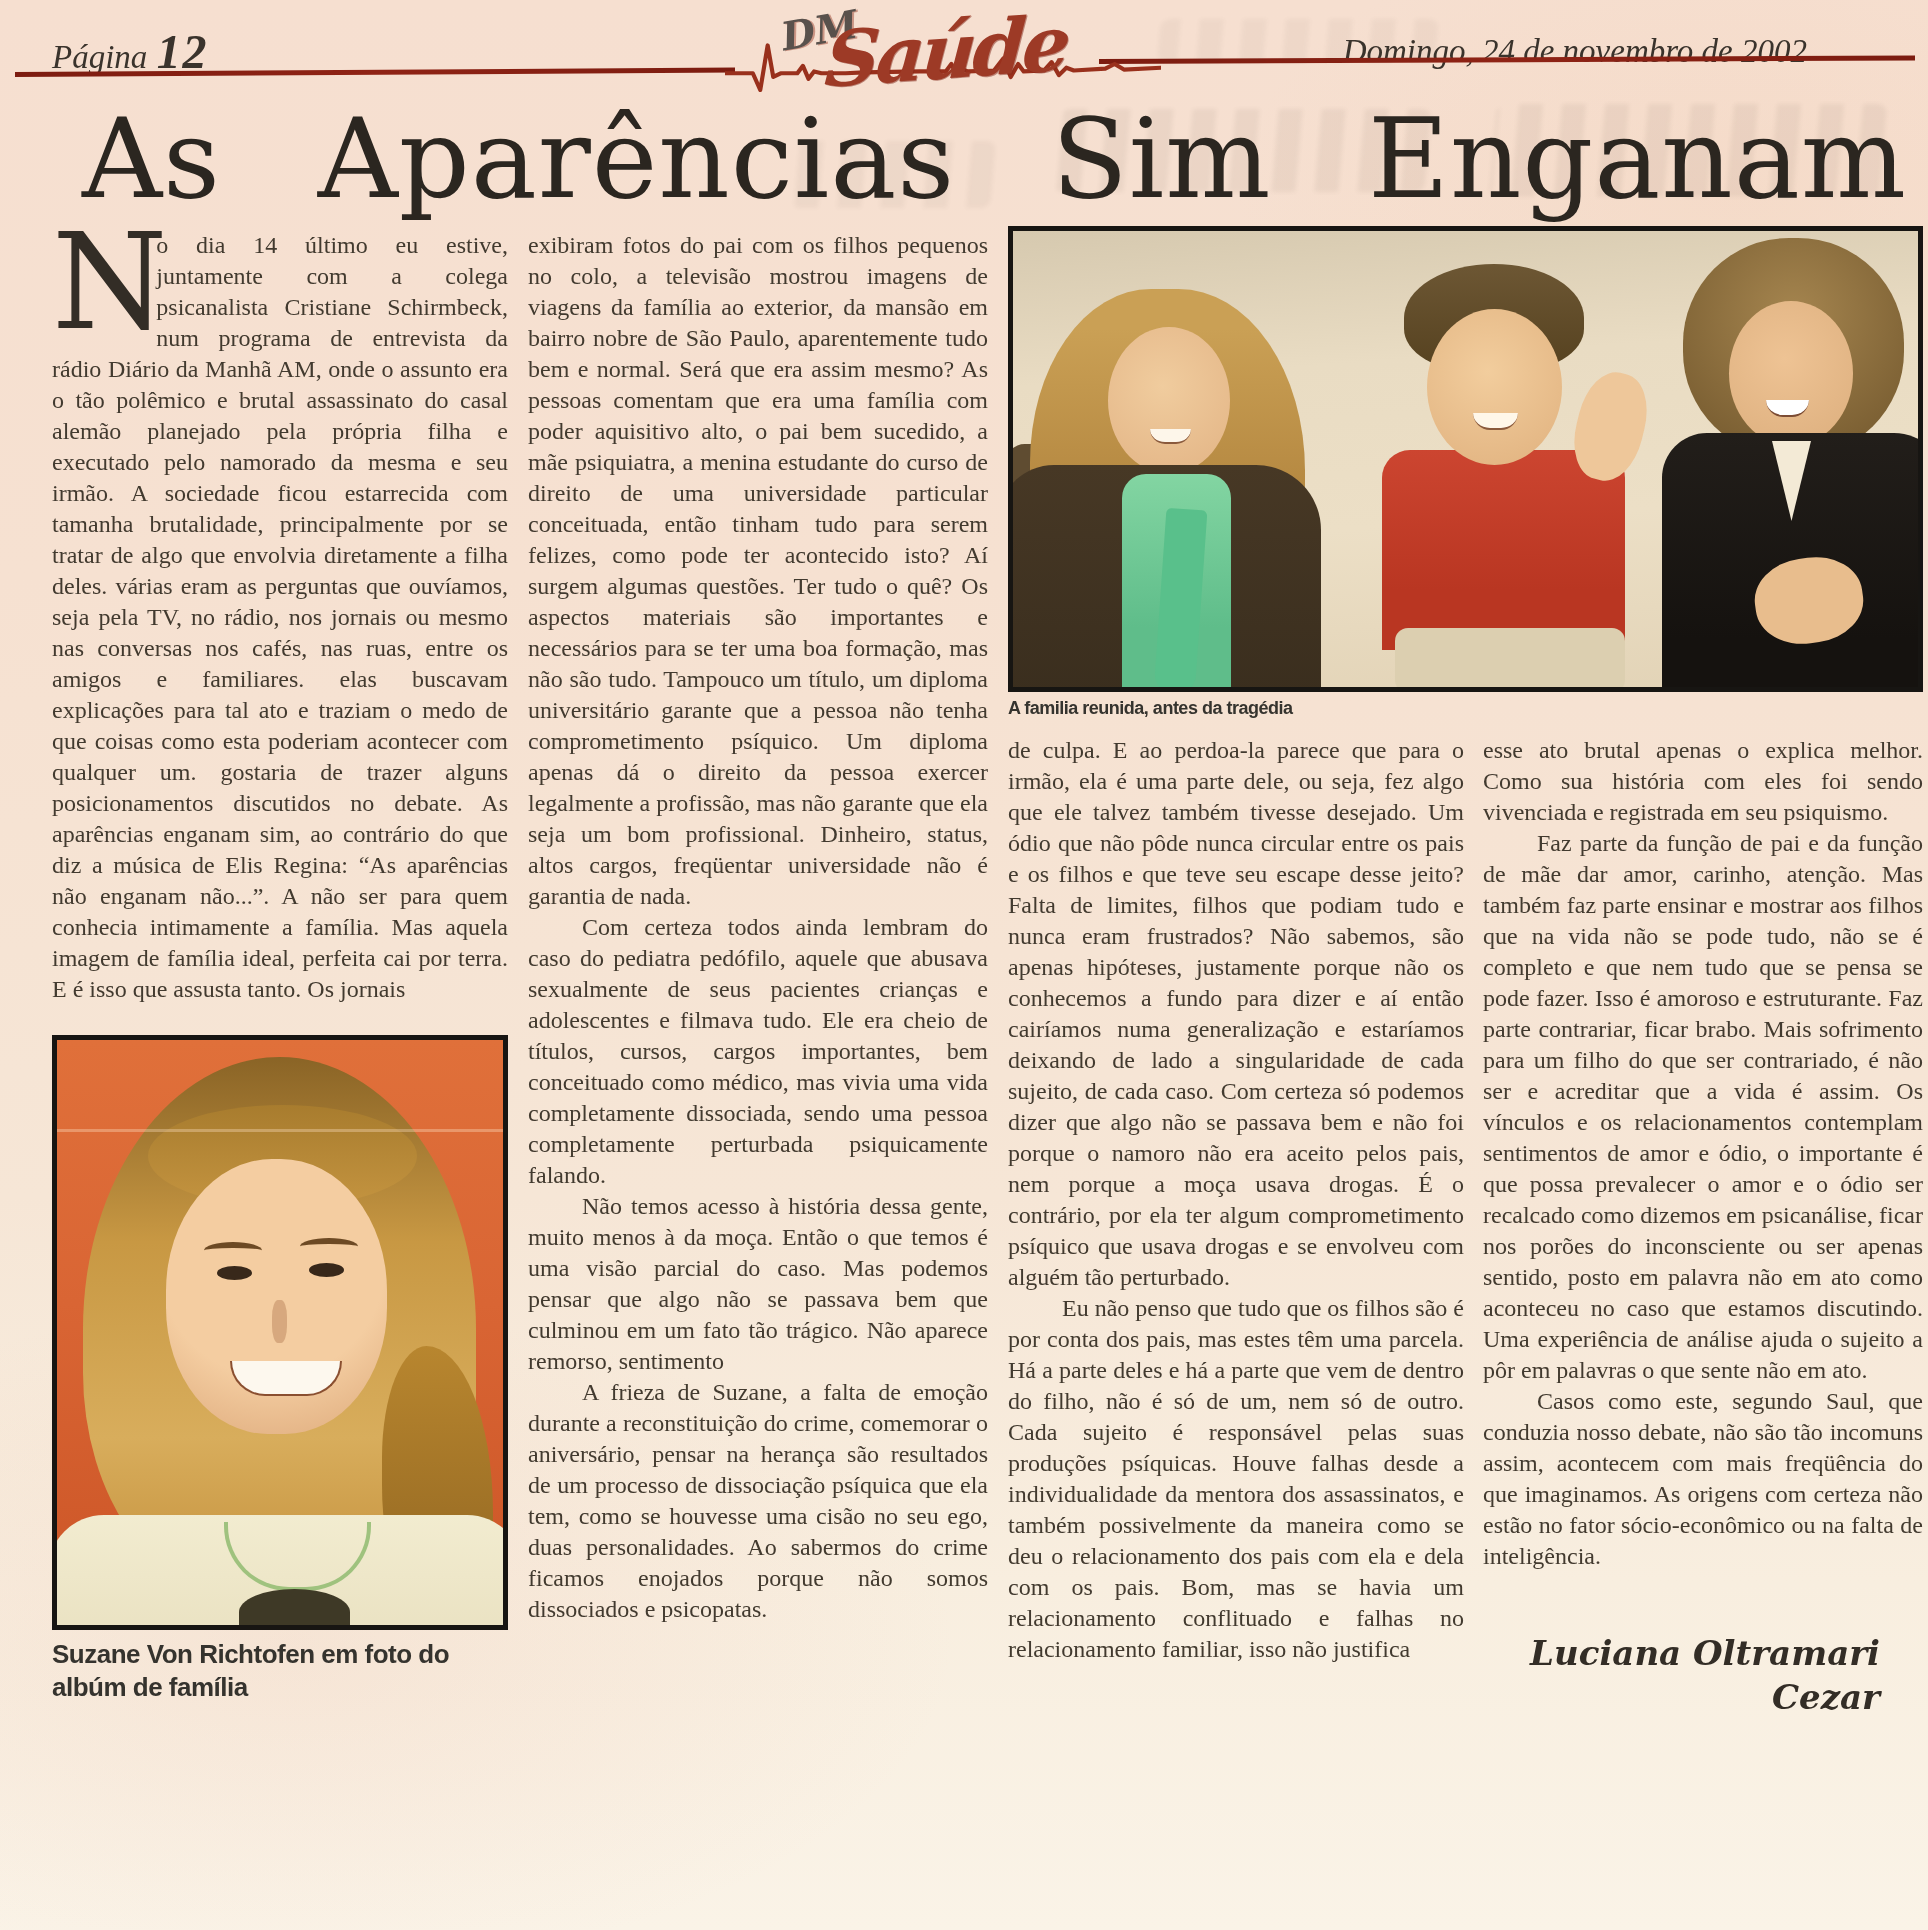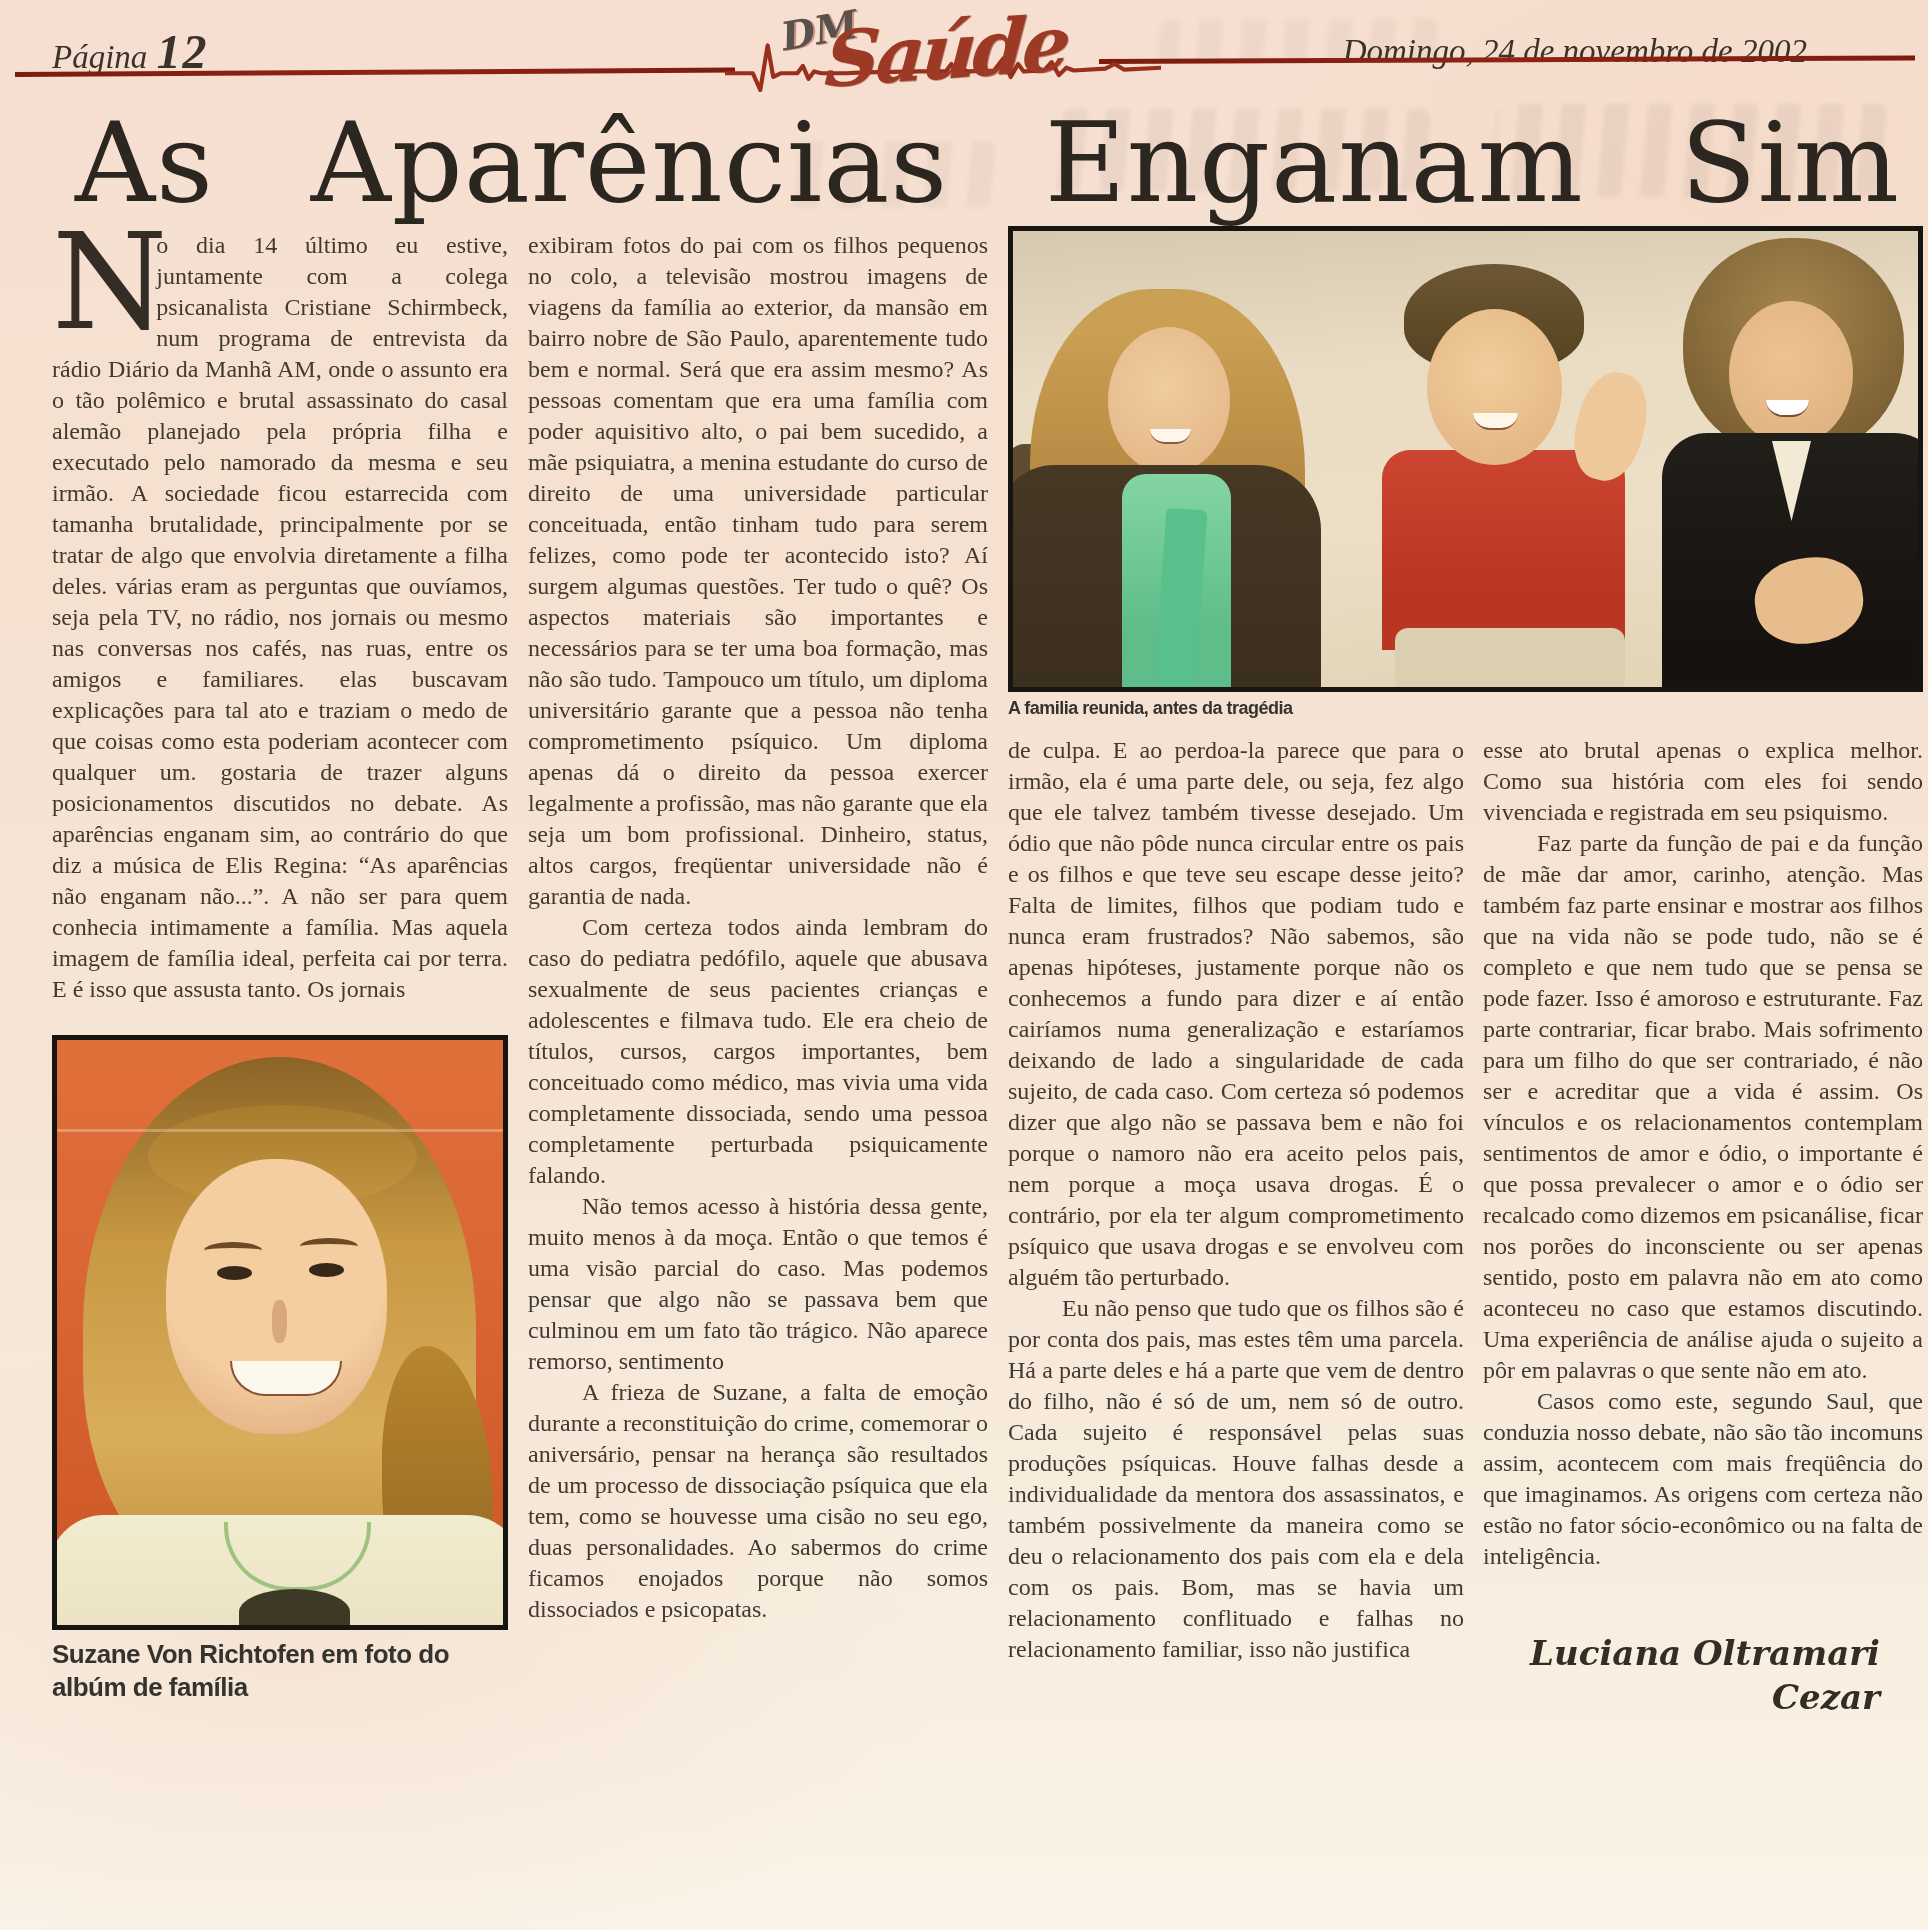--- a/index.html
+++ b/index.html
@@ -25,22 +25,22 @@
   .logo{position:absolute;left:725px;top:5.6px;width:436px;height:107px;}
   .logo svg{position:absolute;left:0;top:30px;}
   .logo .dm{position:absolute;left:56px;top:1.9px;font-family:"DejaVu Serif",serif;
     font-weight:bold;font-style:italic;font-size:39px;color:#59514c;
     transform:rotate(-10deg);text-shadow:1.9px 0.9px 0 rgba(150,60,40,.45);}
   .logo .saude{position:absolute;left:100px;top:1.9px;font-family:"DejaVu Serif",serif;
     font-weight:bold;font-style:italic;font-size:76px;color:#9d3a26;
     letter-spacing:-3.7px;transform:rotate(-4deg) skewX(-8deg);
     text-shadow:0.9px 0.9px 0 rgba(130,40,25,.5);}
   
-  .headline{position:absolute;left:75px;top:89px;width:1825px;height:139px;
-    display:flex;justify-content:space-between;align-items:flex-end;
+  .headline{position:absolute;left:82px;top:89px;width:1825px;height:139px;
+    display:flex;justify-content:space-between;align-items:center;
     font-family:"DejaVu Serif",serif;font-size:111px;line-height:130px;
     color:#2b2620;letter-spacing:0.9px;white-space:nowrap;}
   
   .ghost{position:absolute;opacity:.10;filter:blur(2.3px);border-radius:9.3px;
     background:repeating-linear-gradient(90deg,rgba(80,65,52,.65) 0 24px,transparent 24px 43px);
     transform:skewX(-5deg) scaleX(-1);}
   .g1{left:1057px;top:109px;width:371px;height:83px;}
   .g2{left:1493px;top:104px;width:390px;height:93px;}
   .g3{left:794px;top:141px;width:199px;height:67px;opacity:.08;}
   .g4{left:1159px;top:18.6px;width:278px;height:43px;opacity:.07;}
@@ -151,22 +151,22 @@
   </div>
 
   <div class="ghost g1"></div>
   <div class="ghost g2"></div>
   <div class="ghost g3"></div>
   <div class="ghost g4"></div>
 
   <div class="headline">
     <span>As</span>
     <span>Aparências</span>
+    <span>Sim</span>
     <span>Enganam</span>
-    <span>Sim</span>
   </div>
 
   <div class="col" id="col1" lang="pt">
     <p><span class="dropcap">N</span><span>o dia 14 último eu estive, juntamente com a colega psicanalista Cristiane Schirmbeck, num programa de entrevista da rádio Diário da Manhã AM, onde o assunto era o tão polêmico e brutal assassinato do casal alemão planejado pela própria filha e executado pelo namorado da mesma e seu irmão. A sociedade ficou estarrecida com tamanha brutalidade, principalmente por se tratar de algo que envolvia diretamente a filha deles. várias eram as perguntas que ouvíamos, seja pela TV, no rádio, nos jornais ou mesmo nas conversas nos cafés, nas ruas, entre os amigos e familiares. elas buscavam explicações para tal ato e traziam o medo de que coisas como esta poderiam acontecer com qualquer um. gostaria de trazer alguns posicionamentos discutidos no debate. As aparências enganam sim, ao contrário do que diz a música de Elis Regina: “As aparências não enganam não...”. A não ser para quem conhecia intimamente a família. Mas aquela imagem de família ideal, perfeita cai por terra. E é isso que assusta tanto. Os jornais</span></p>
   </div>
 
   <div class="col" id="col2" lang="pt">
     <p>exibiram fotos do pai com os filhos pequenos no colo, a televisão mostrou imagens de viagens da família ao exterior, da mansão em bairro nobre de São Paulo, aparentemente tudo bem e normal. Será que era assim mesmo? As pessoas comentam que era uma família com poder aquisitivo alto, o pai bem sucedido, a mãe psiquiatra, a menina estudante do curso de direito de uma universidade particular conceituada, então tinham tudo para serem felizes, como pode ter acontecido isto? Aí surgem algumas questões. Ter tudo o quê? Os aspectos materiais são importantes e necessários para se ter uma boa formação, mas não são tudo. Tampouco um título, um diploma universitário garante que a pessoa não tenha comprometimento psíquico. Um diploma apenas dá o direito da pessoa exercer legalmente a profissão, mas não garante que ela seja um bom profissional. Dinheiro, status, altos cargos, freqüentar universidade não é garantia de nada.</p>
     <p class="ind">Com certeza todos ainda lembram do caso do pediatra pedófilo, aquele que abusava sexualmente de seus pacientes crianças e adolescentes e filmava tudo. Ele era cheio de títulos, cursos, cargos importantes, bem conceituado como médico, mas vivia uma vida completamente dissociada, sendo uma pessoa completamente perturbada psiquicamente falando.</p>
     <p class="ind">Não temos acesso à história dessa gente, muito menos à da moça. Então o que temos é uma visão parcial do caso. Mas podemos pensar que algo não se passava bem que culminou em um fato tão trágico. Não aparece remorso, sentimento</p>

